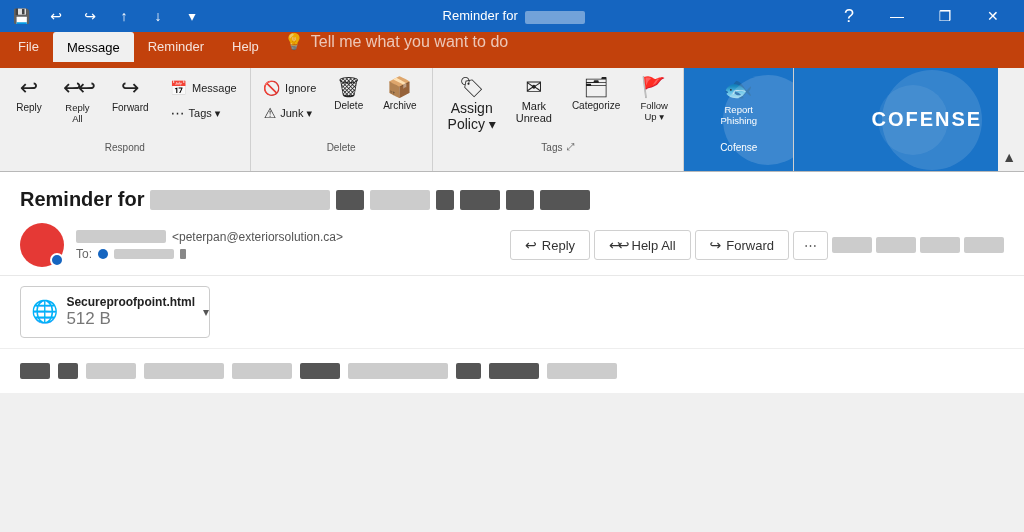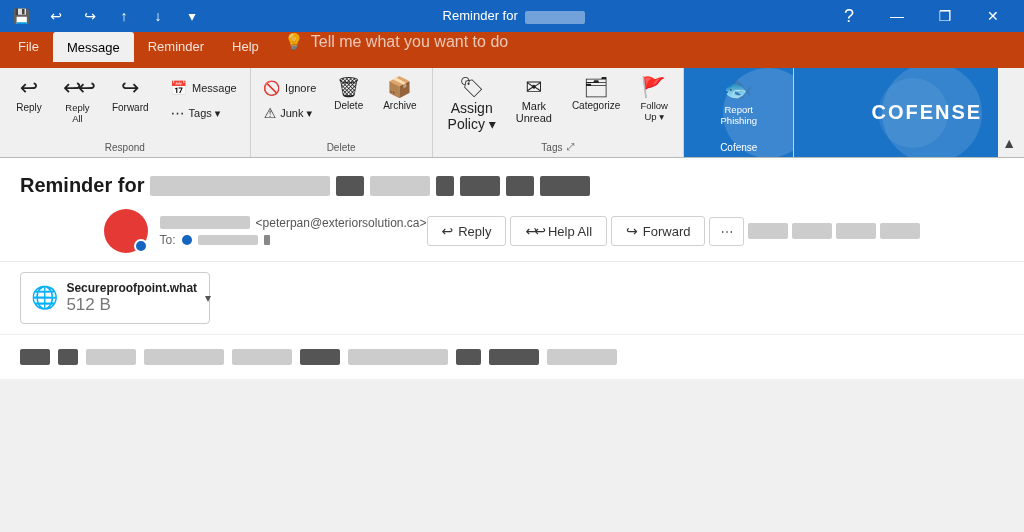--- a/index.html
+++ b/index.html
@@ -77,21 +77,21 @@
     .ribbon-buttons {
       display: flex;
       align-items: flex-start;
       gap: 2px;
       flex: 1;
     }
     .ribbon-label {
       font-size: 10px;
       color: #555;
       text-align: center;
-      padding: 3px 0 4px 0;
+      padding: 3px 0 18px 0;
       border-top: 1px solid transparent;
     }
     .rb-btn {
       display: flex;
       flex-direction: column;
       align-items: center;
       justify-content: flex-start;
       gap: 2px;
       padding: 4px 6px;
       min-width: 36px;
@@ -188,21 +188,21 @@
       display: inline-block;
       width: 40px;
       height: 20px;
       background: #555;
       border-radius: 2px;
       vertical-align: middle;
     }
     .email-sender-row {
       display: flex;
       align-items: center;
-      justify-content: center;
+      justify-content: space-between;
     }
     .email-sender-left {
       display: flex;
       align-items: center;
       gap: 12px;
     }
     .avatar-circle {
       width: 44px; height: 44px;
       background: #e53935;
       border-radius: 50%;
@@ -533,21 +533,21 @@
         <span class="action-btn-blur" style="width:40px;height:16px;background:#ccc;"></span>
         <span class="action-btn-blur" style="width:40px;height:16px;background:#ccc;"></span>
       </div>
     </div>
   </div>
 
   <div class="attachment-area">
     <div class="attachment-box">
       <span class="attach-icon" style="color:#1565c0;font-size:22px;">🌐</span>
       <div>
-        <div class="attach-name">Secureproofpoint.what</div>
+        <div class="attach-name">Secureproofpoint.html</div>
         <div class="attach-size">512 B</div>
       </div>
       <span class="attach-arrow">▾</span>
     </div>
   </div>
 
   <div class="email-body">
     <span class="content-block" style="width:30px;"></span>
     <span class="content-block" style="width:20px;"></span>
     <span class="content-block-light" style="width:50px;"></span>

